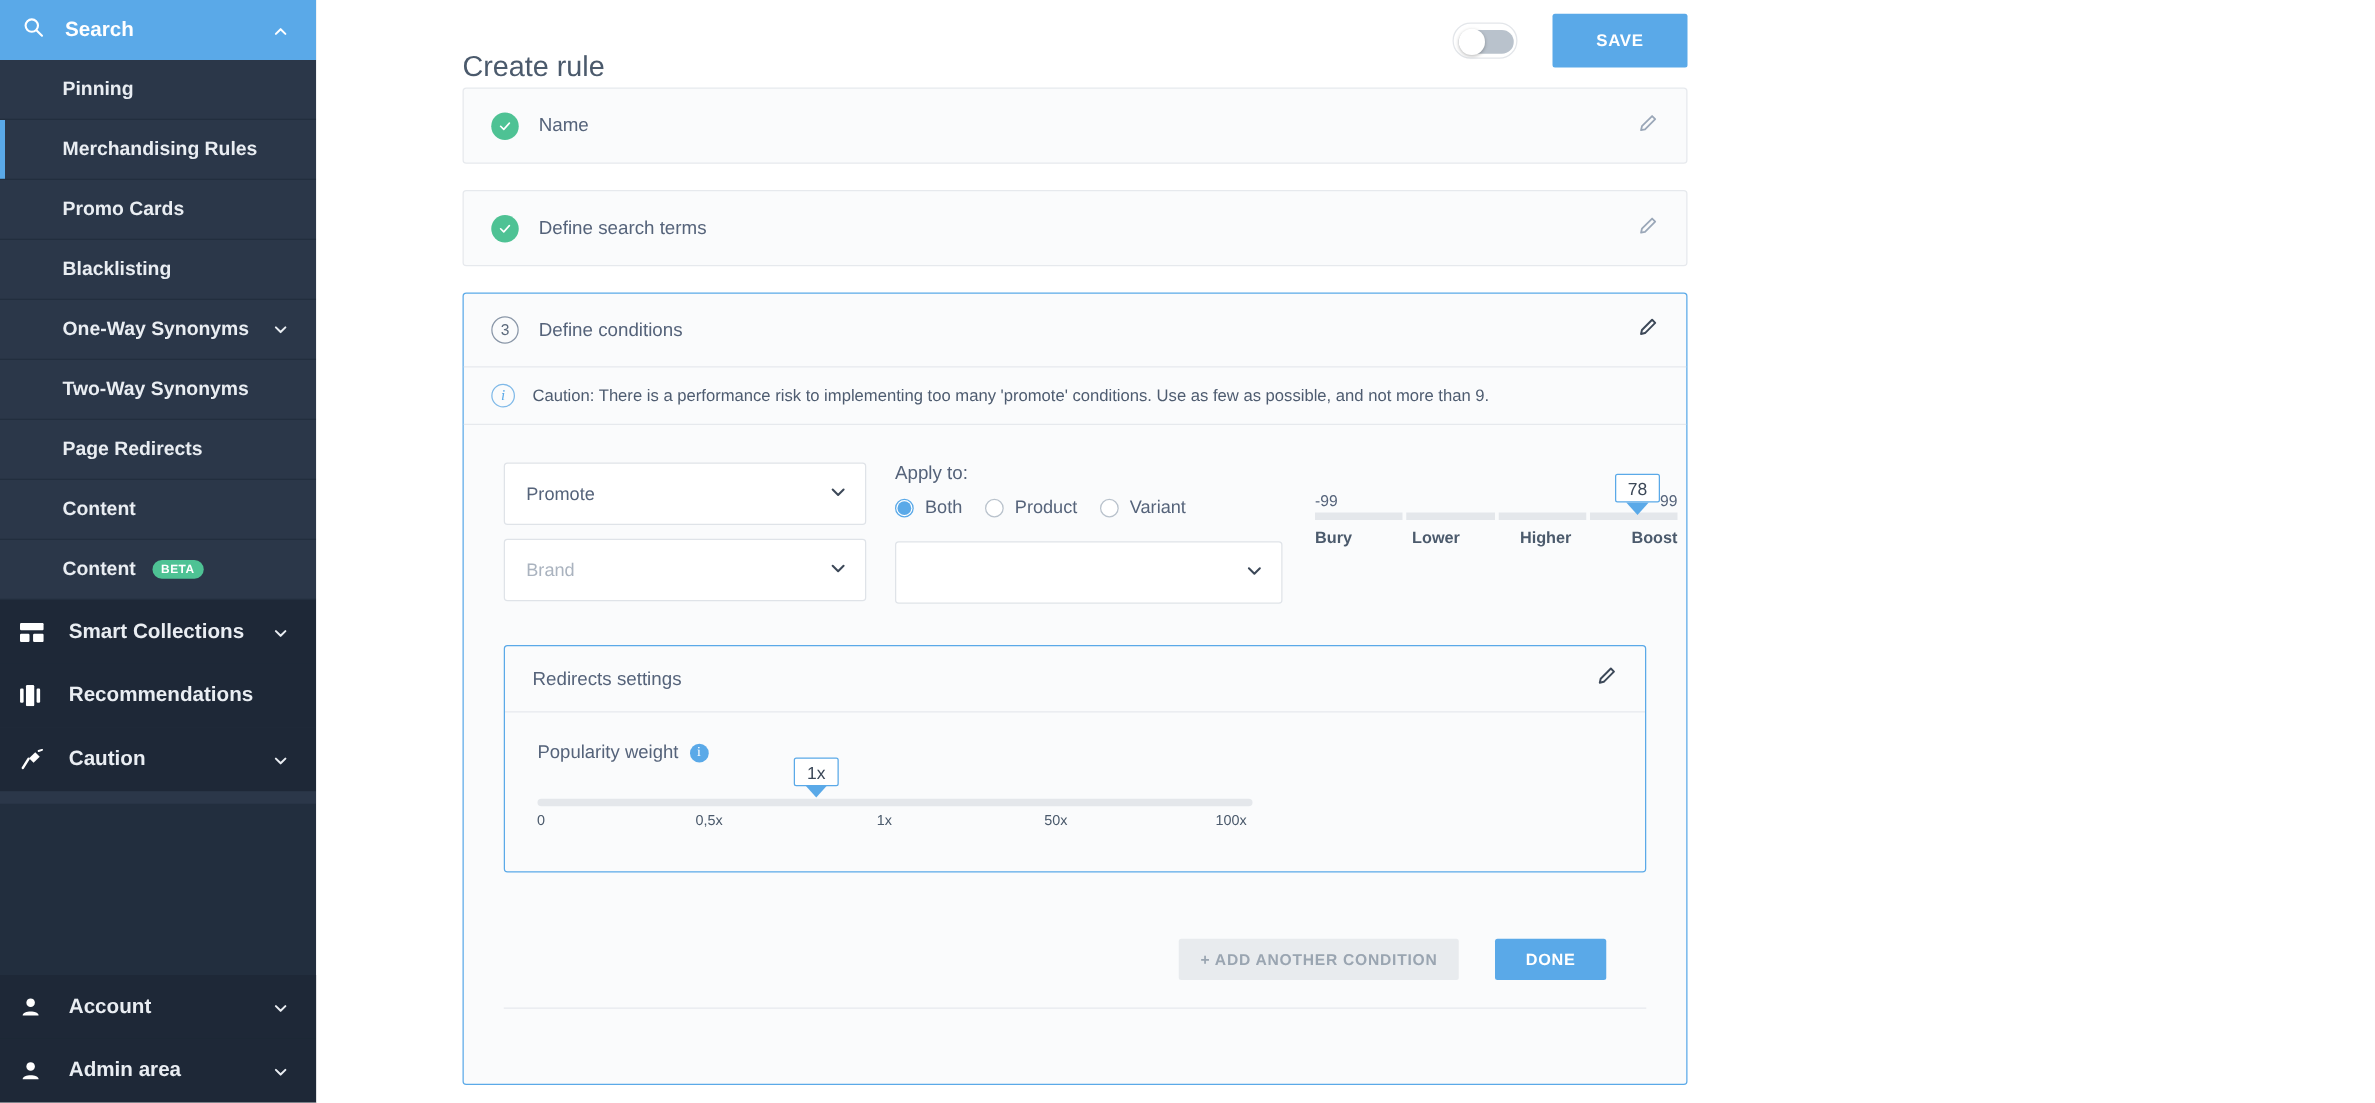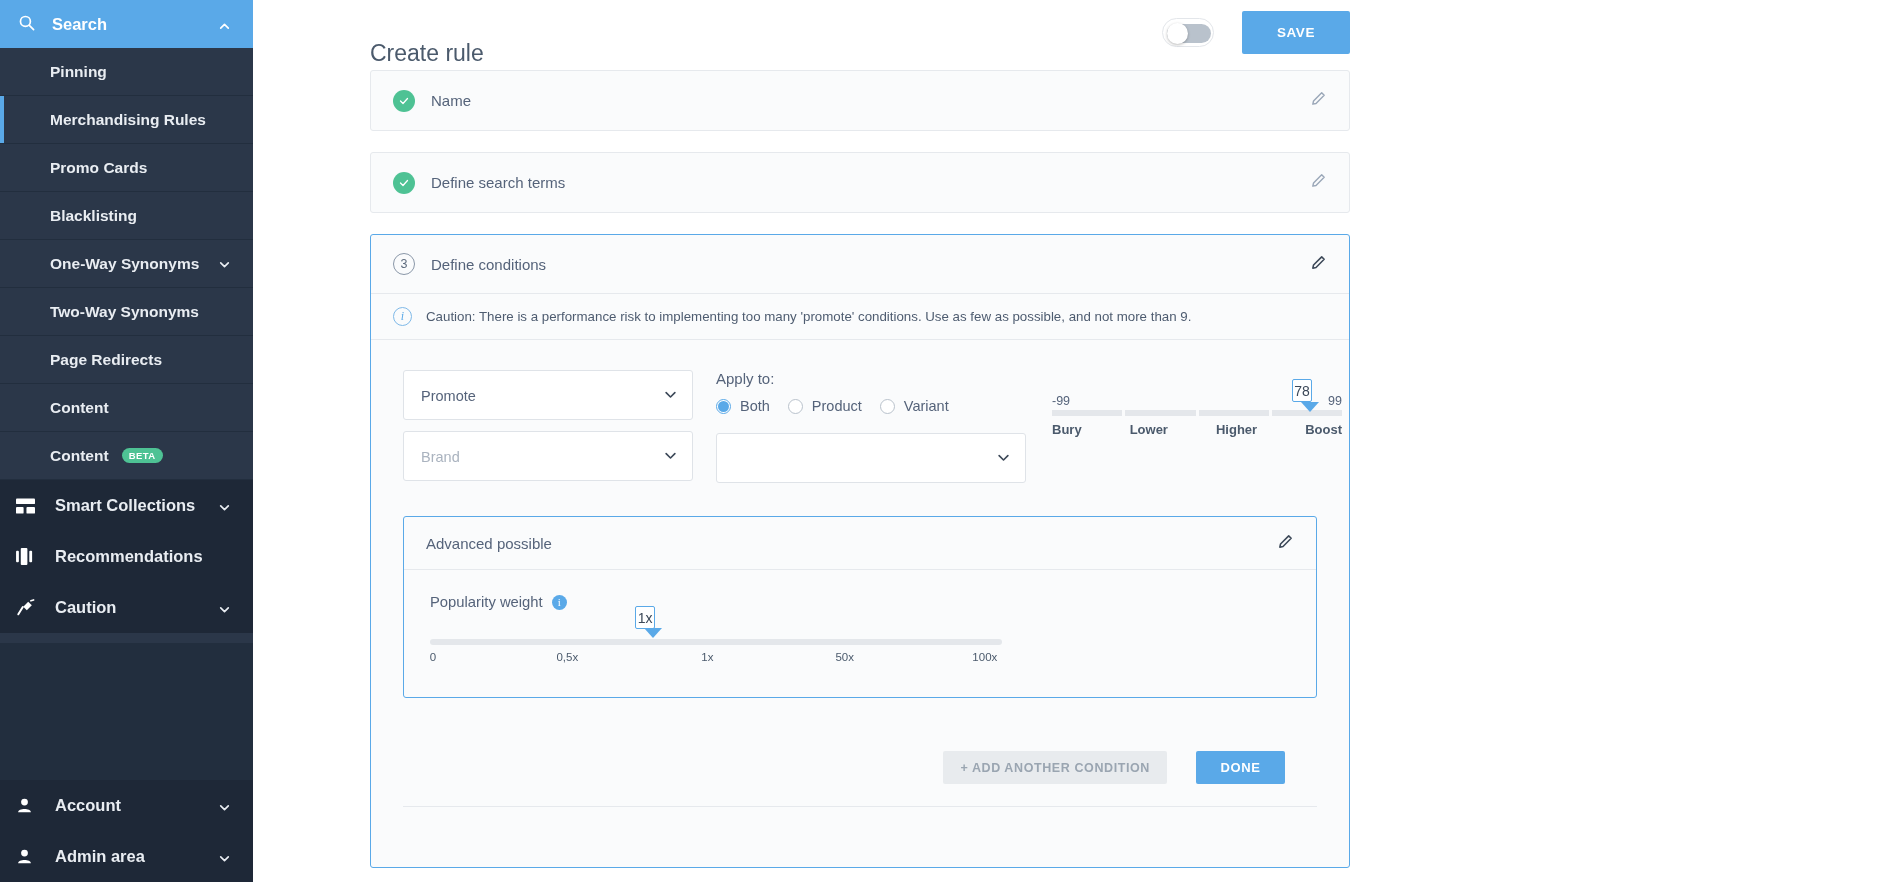--- a/index.html
+++ b/index.html
@@ -189,21 +189,21 @@
   .boost-top { display: flex; justify-content: space-between; align-items: flex-end; height: 28px; }
   .boost-min, .boost-max { font-size: 12.5px; color: #55637a; }
   .boost-track { display: flex; gap: 3px; margin-top: 2px; }
   .boost-seg { height: 6px; background: #e4e7eb; flex: 1 1 auto; }
   .boost-labels { display: flex; justify-content: space-between; margin-top: 6px; align-items: center; }
   .boost-labels span { font-size: 13px; color: #4b5a6c; font-weight: bold; }
   .bubble {
     position: absolute; background: #fff;
     border: 1px solid #5aa9e8; border-radius: 2px;
     font-size: 14px; color: #3c4858;
-    width: 20px; height: 23px;
+    width: 36px; height: 23px;
     display: flex; align-items: center; justify-content: center;
     top: -1px;
   }
   .bubble-arrow {
     position: absolute; width: 0; height: 0;
     border-left: 9px solid transparent;
     border-right: 9px solid transparent;
     border-top: 10px solid #5aa9e8;
   }
 
@@ -520,21 +520,21 @@
                   <span>Boost</span>
                 </div>
                 <div class="bubble" id="boost-bubble" style="left: calc(89% - 18px);">78</div>
                 <div class="bubble-arrow" id="boost-arrow" style="left: calc(89% - 9px); top: 22px;"></div>
               </div>
             </div>
           </div>
 
           <div class="adv">
             <div class="adv-head">
-              <span class="t">Advanced possible</span>
+              <span class="t">Redirects settings</span>
               <span class="pencil">
                 <svg width="17" height="17" viewBox="0 0 24 24" fill="none" stroke="#3c4858" stroke-width="2.2">
                   <path d="M4 20 L5 15.5 L16.5 4 L20 7.5 L8.5 19 Z" stroke-linejoin="round"></path>
                 </svg>
               </span>
             </div>
             <div class="adv-body">
               <div class="pw-row">
                 <span class="pw-label">Popularity weight</span>
                 <span class="info-dot">i</span>

